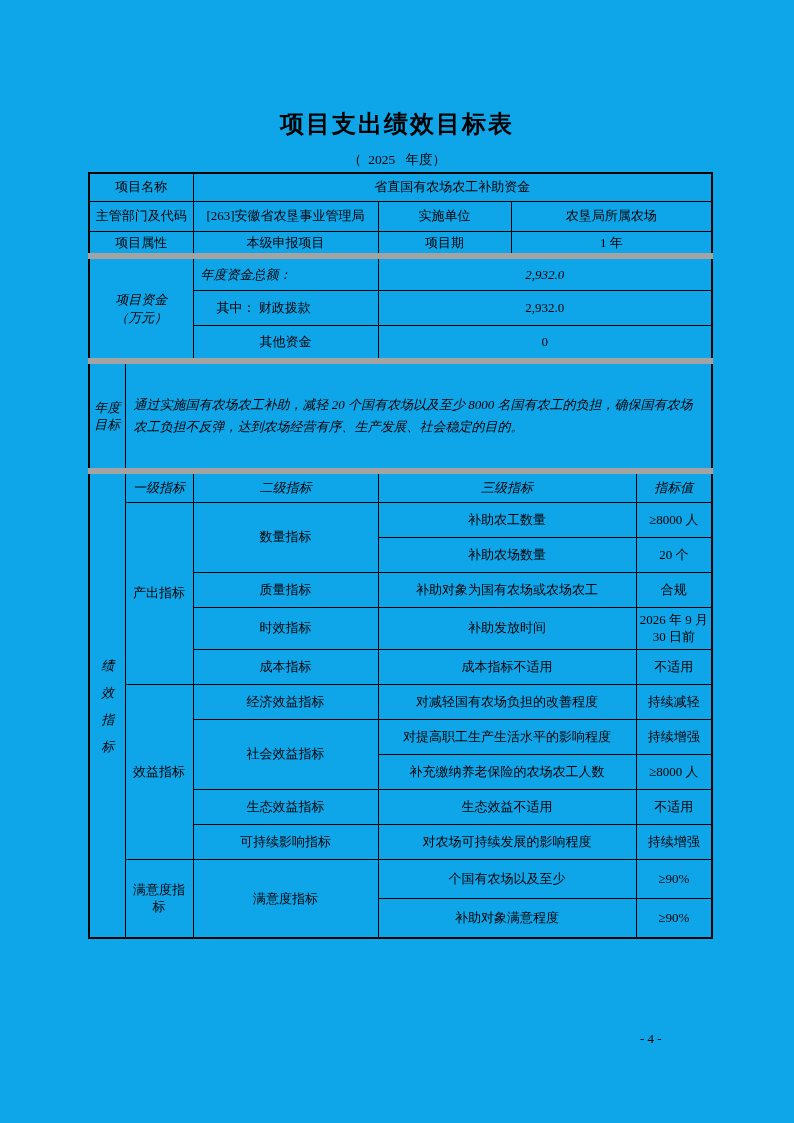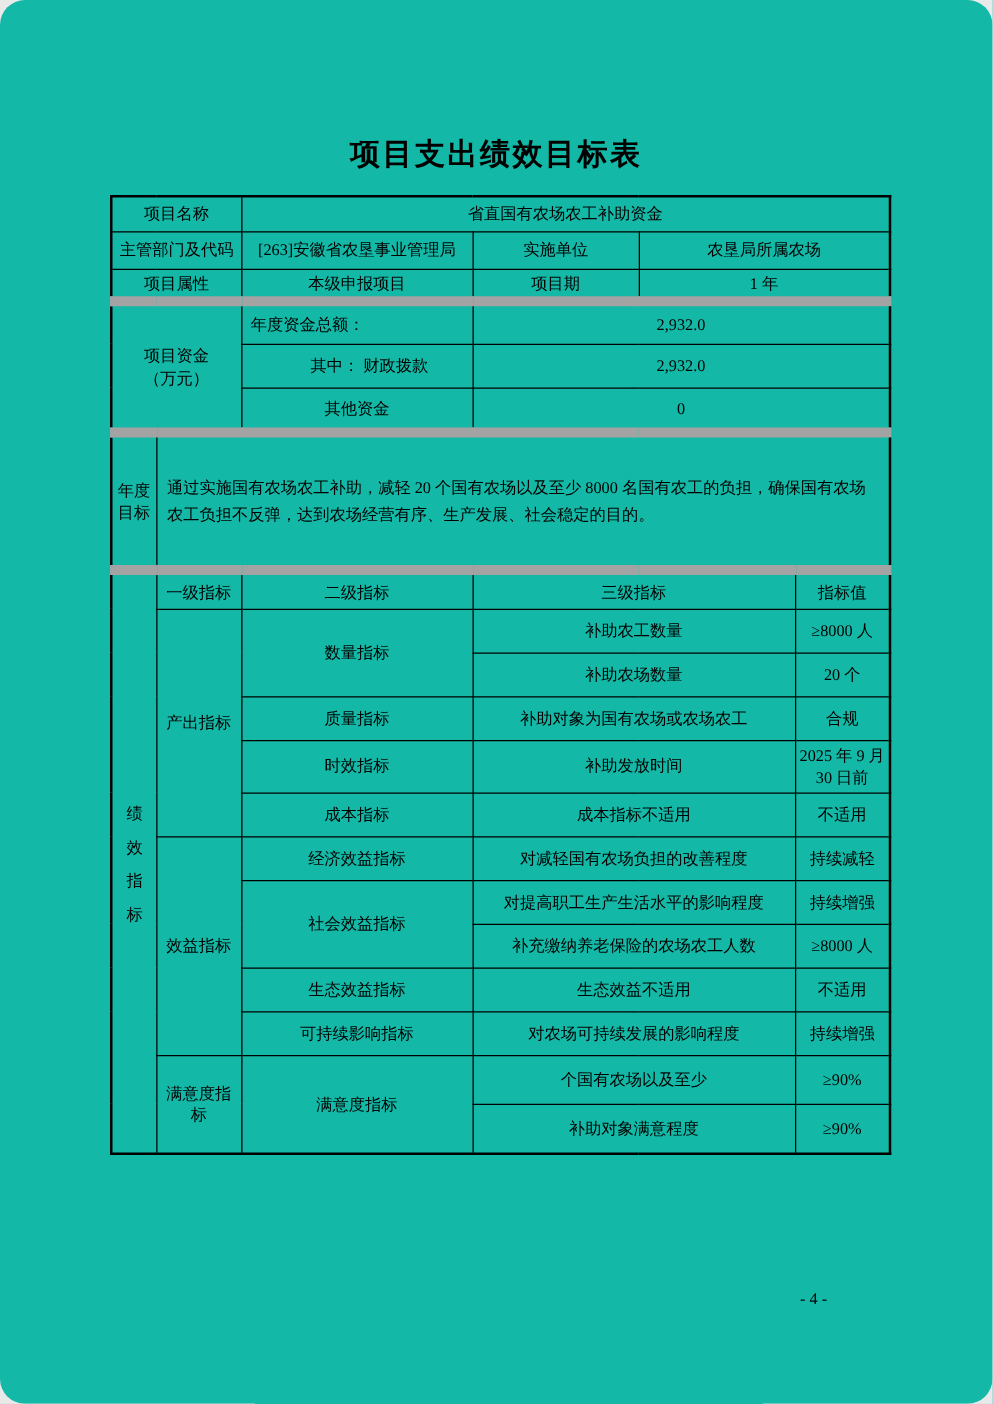--- a/index.html
+++ b/index.html
@@ -1,84 +1,84 @@
 <!DOCTYPE html>
 <html><head>
 <meta charset="utf-8">
 <style>
   html,body{margin:0;padding:0;background:#e9e9e9;}
   .page{
     position:relative;
     width:794px;height:1123px;
     margin:0 auto;
-    background:#14b8a6;
+    background:#0ea5e9;
     font-family:"Liberation Serif","DejaVu Serif",serif;
     color:#000;
     overflow:hidden;
-    border-radius:20px;
   }
   .doc-title{
     position:absolute;top:110px;left:0;width:794px;
     text-align:center;
     font-size:24px;font-weight:bold;letter-spacing:2px;
     line-height:28px;
   }
   .doc-subtitle{
     position:absolute;top:152px;left:0;width:794px;
     text-align:center;
     font-size:13.5px;
     white-space:pre;
     line-height:16px;
   }
   table.main{
-    position:absolute;left:88px;top:156px;
+    position:absolute;left:88px;top:172px;
     width:623px;
     border-collapse:collapse;
     table-layout:fixed;
     border:2px solid #000;
   }
   td{
     border:1px solid #000;
     text-align:center;
     vertical-align:middle;
     font-size:13px;
     line-height:1.35;
     padding:2px 3px;
     overflow:hidden;
   }
   td.left{text-align:left;padding-left:7px;}
-  td.indent{text-align:center;padding-left:23px;}
+  td.indent{text-align:left;padding-left:23px;}
   td.goal-text{
     text-align:left;
     padding:6px 8px;
     line-height:22px;
     margin-left:24px;
   }
   td.prelines{white-space:pre-line;}
   .vchars{
     display:inline-block;
     width:14px;
     word-break:break-all;
     line-height:27px;
     text-align:right;
   }
-  tr.sec td{border-top:8px solid #a3a3a3;}
+  tr.sec td{border-top:6px solid #a3a3a3;font-style:italic;}
   td.narrow{padding:2px 1px;}
   .page-number{
     position:absolute;left:640px;top:1031px;
     font-size:13px;
     white-space:pre;
   }
 </style>
 </head>
 <body>
 
 <div class="page">
 
   <div class="doc-title">项目支出绩效目标表</div>
+  <div class="doc-subtitle">（  2025   年度）</div>
 
   <table class="main">
     <colgroup>
       <col style="width:36px">
       <col style="width:68px">
       <col style="width:185px">
       <col style="width:133px">
       <col style="width:125px">
       <col style="width:76px">
     </colgroup>
@@ -142,21 +142,21 @@
       <td>20 个</td>
     </tr>
     <tr style="height:35px">
       <td>质量指标</td>
       <td colspan="2">补助对象为国有农场或农场农工</td>
       <td>合规</td>
     </tr>
     <tr style="height:42px">
       <td>时效指标</td>
       <td colspan="2">补助发放时间</td>
-      <td style="padding:2px 1px">2025 年 9 月 30 日前</td>
+      <td style="padding:2px 1px">2026 年 9 月 30 日前</td>
     </tr>
     <tr style="height:35px">
       <td>成本指标</td>
       <td colspan="2">成本指标不适用</td>
       <td>不适用</td>
     </tr>
 
     <tr style="height:35px">
       <td rowspan="5">效益指标</td>
       <td>经济效益指标</td>

